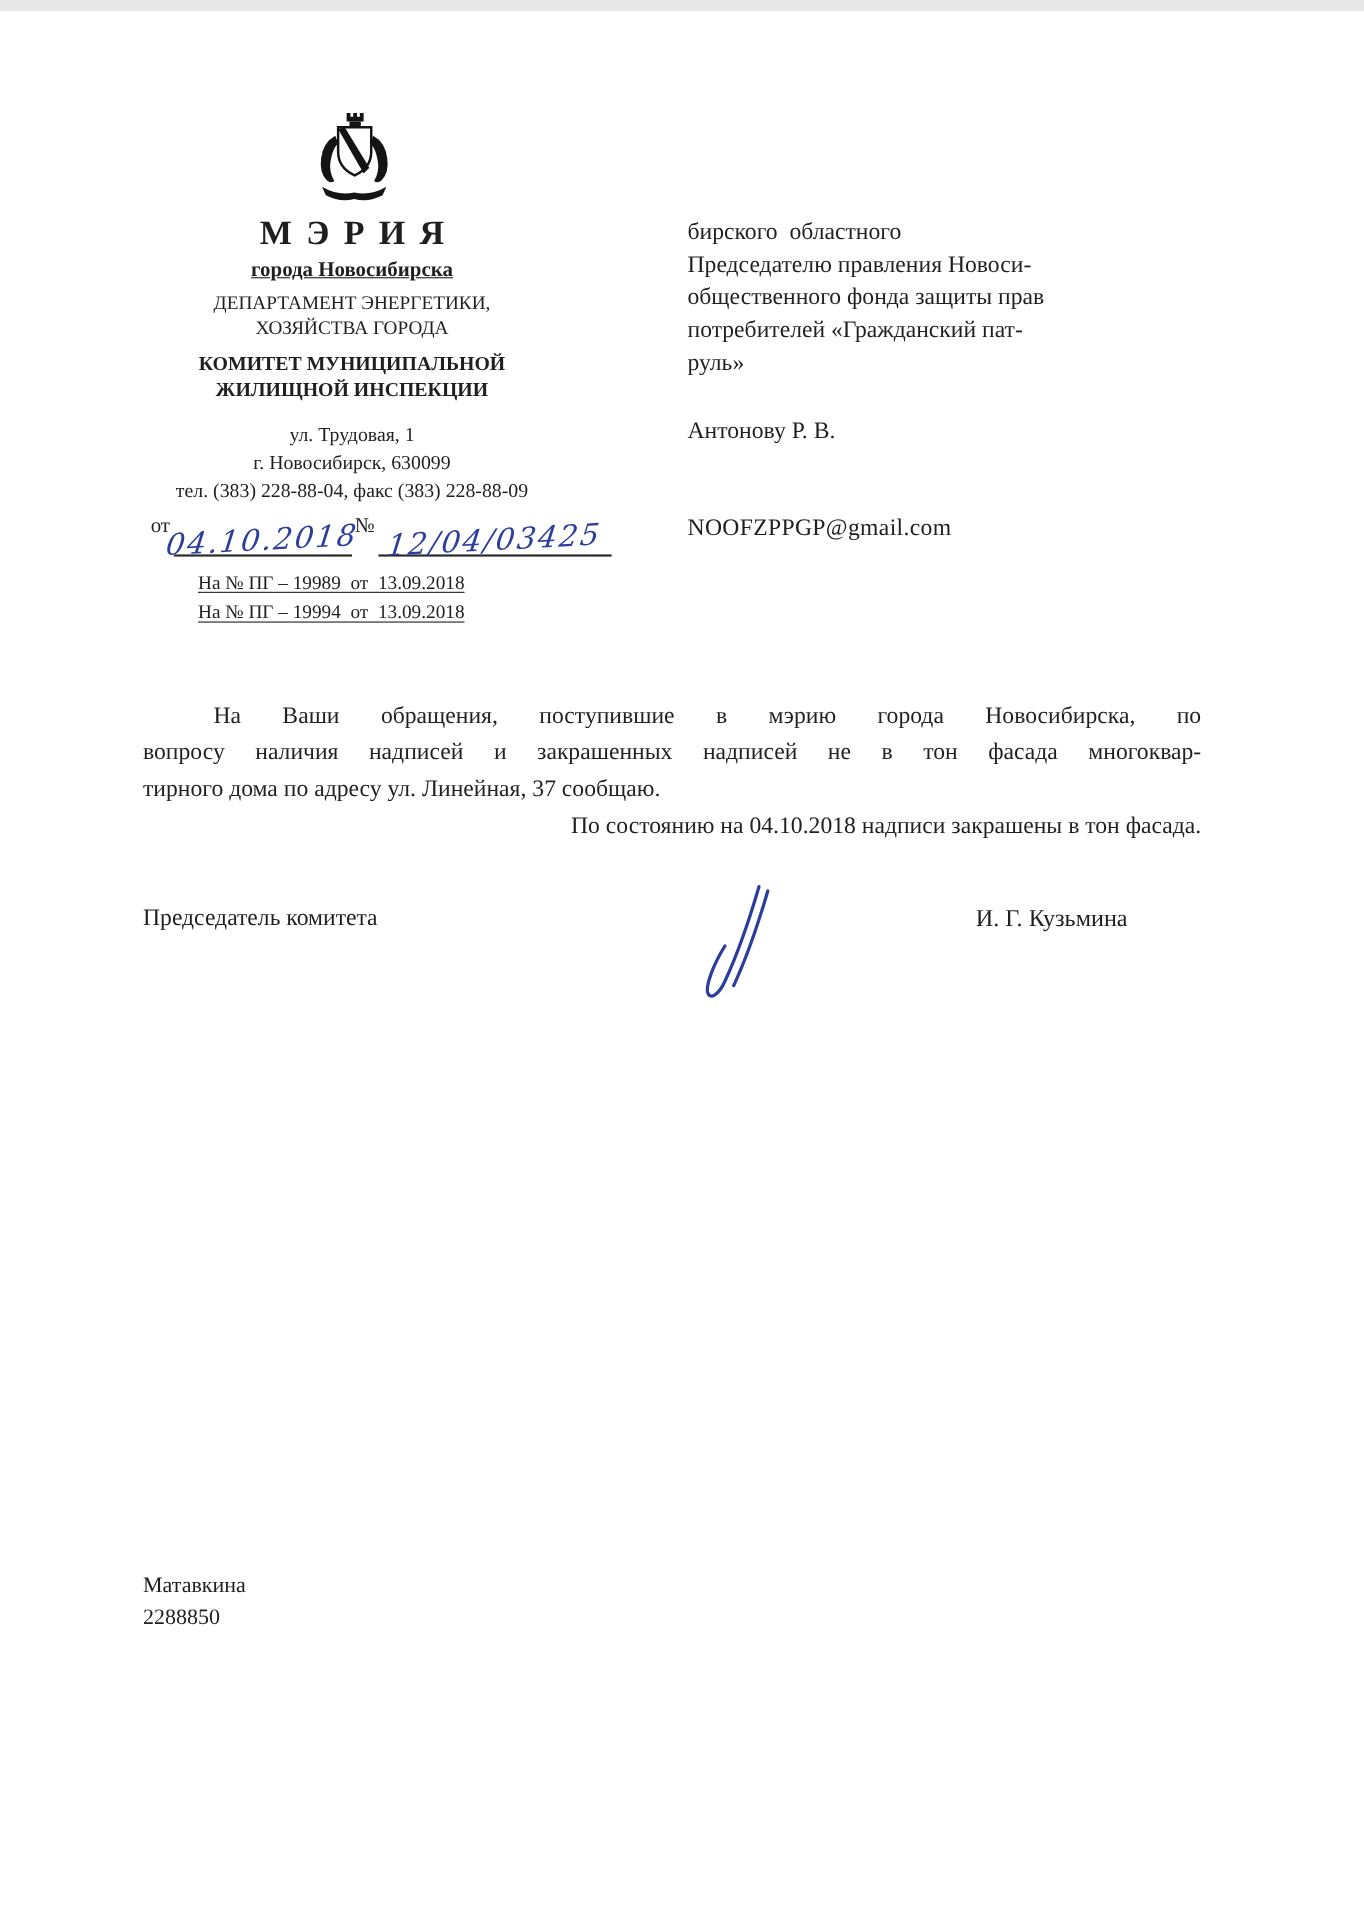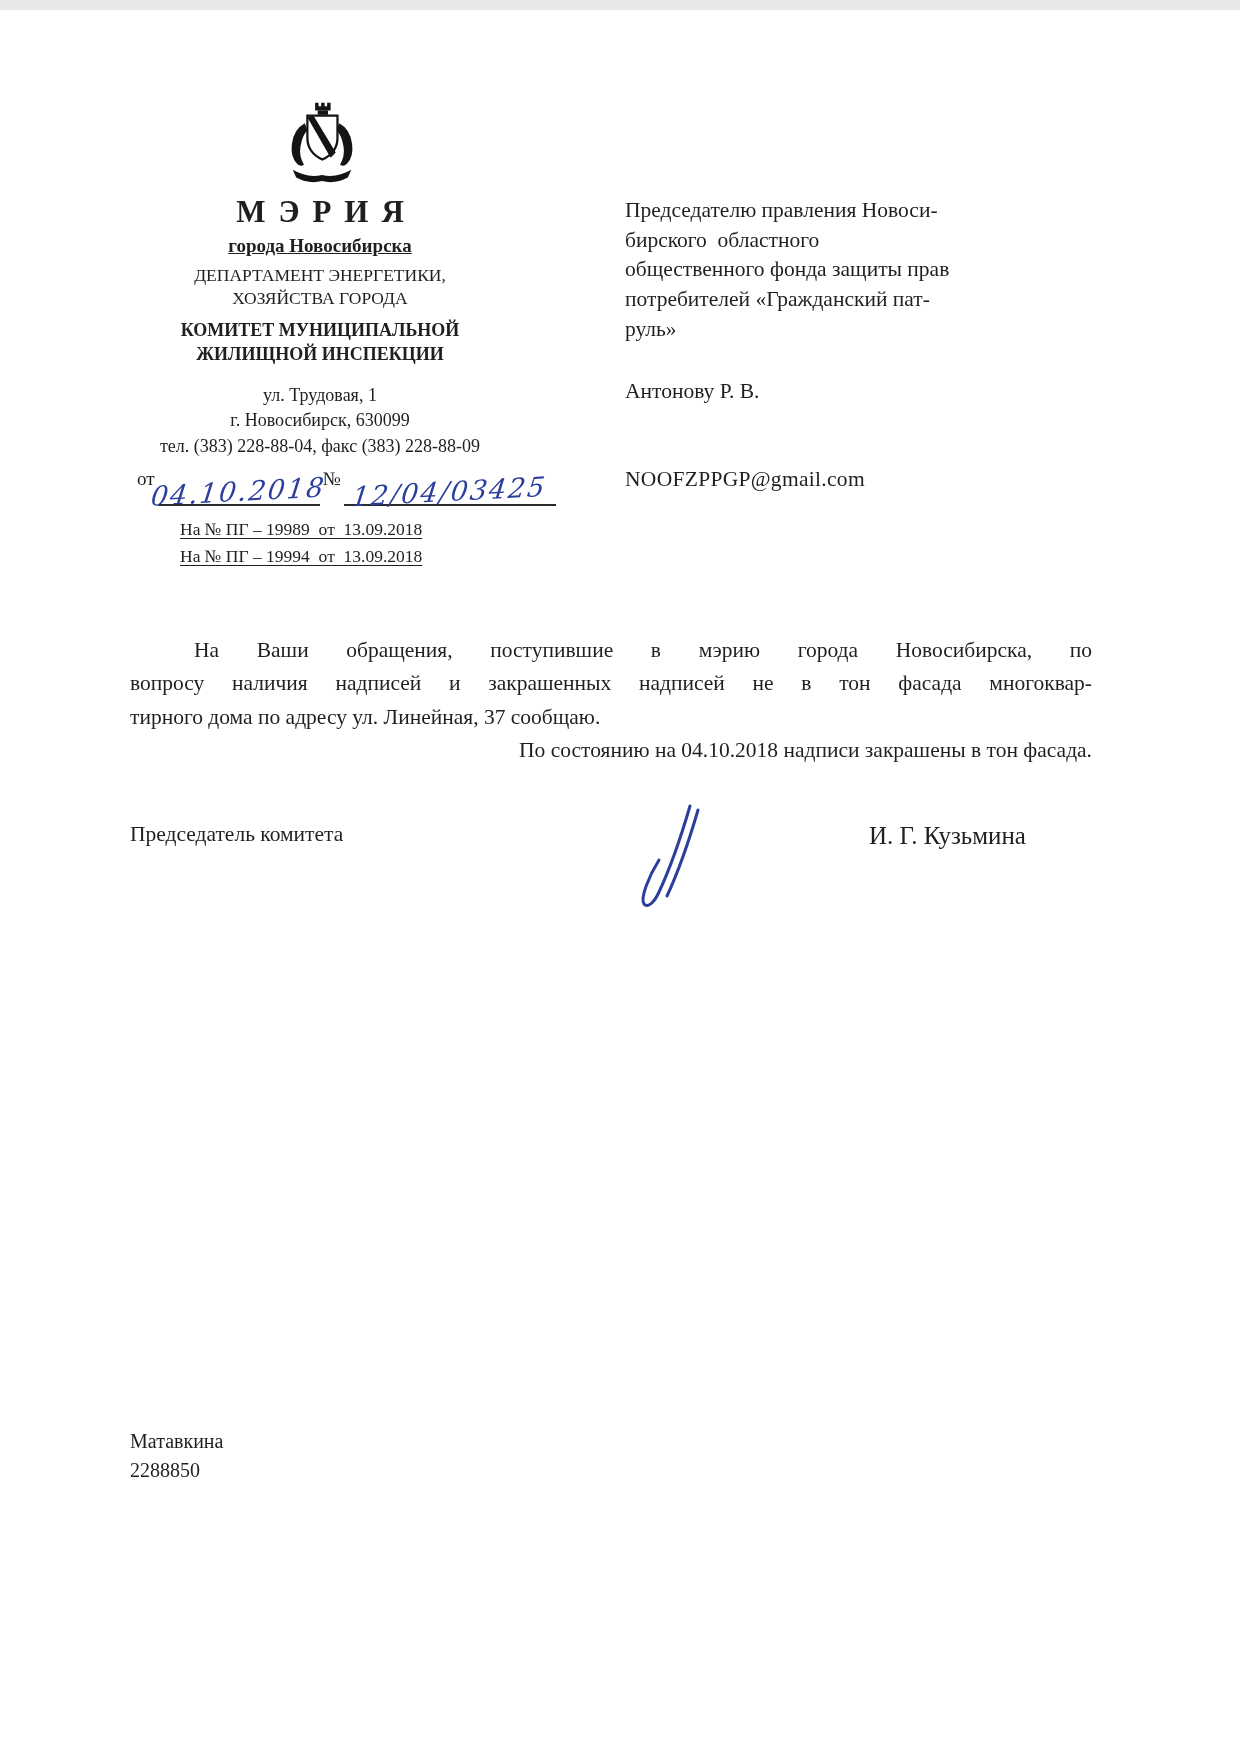--- a/index.html
+++ b/index.html
@@ -70,21 +70,21 @@
   .body-text {
     left:130px; top:624px; width:962px;
     font-size:21.5px; line-height:1.55;
   }
   .jline { text-align:justify; text-align-last:justify; }
   .indent { text-indent:64px;text-align:right; }
 
   
   .sig-title { left:130px; top:812px; font-size:21.5px; }
   .sig-mark  { left:628px; top:788px; width:84px; height:124px; }
-  .sig-name  { left:869px; top:812px; font-size:25px; }
+  .sig-name  { left:887px; top:812px; font-size:22px; }
 
   
   .exec-block {
     left:130px; top:1417px;
     font-size:20px; line-height:1.45;
   }
 </style>
 </head>
 <body>
 
@@ -137,22 +137,22 @@
     </span>
   </div>
 
   <div class="abs refs">
     <div>На № ПГ – 19989  от  13.09.2018</div>
     <div>На № ПГ – 19994  от  13.09.2018</div>
   </div>
 
   <div class="abs recipient">
     <div class="addr-lines">
+      <div>бирского  областного</div>
       <div>Председателю правления Новоси-</div>
-      <div>бирского  областного</div>
       <div>общественного фонда защиты прав</div>
       <div>потребителей «Гражданский пат-</div>
       <div>руль»</div>
     </div>
     <div class="rec-name">Антонову Р. В.</div>
     <div class="rec-email">NOOFZPPGP@gmail.com</div>
   </div>
 
   <div class="abs body-text">
     <div class="jline indent">На Ваши обращения, поступившие в мэрию города Новосибирска, по</div>

